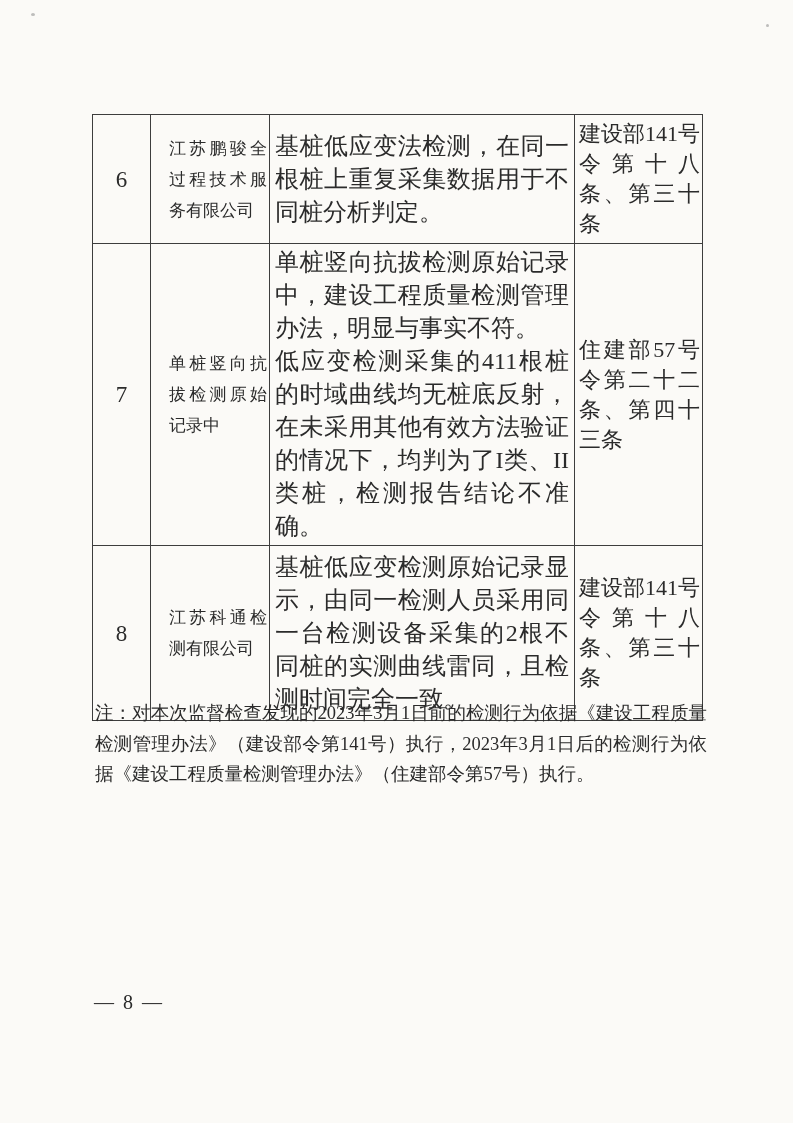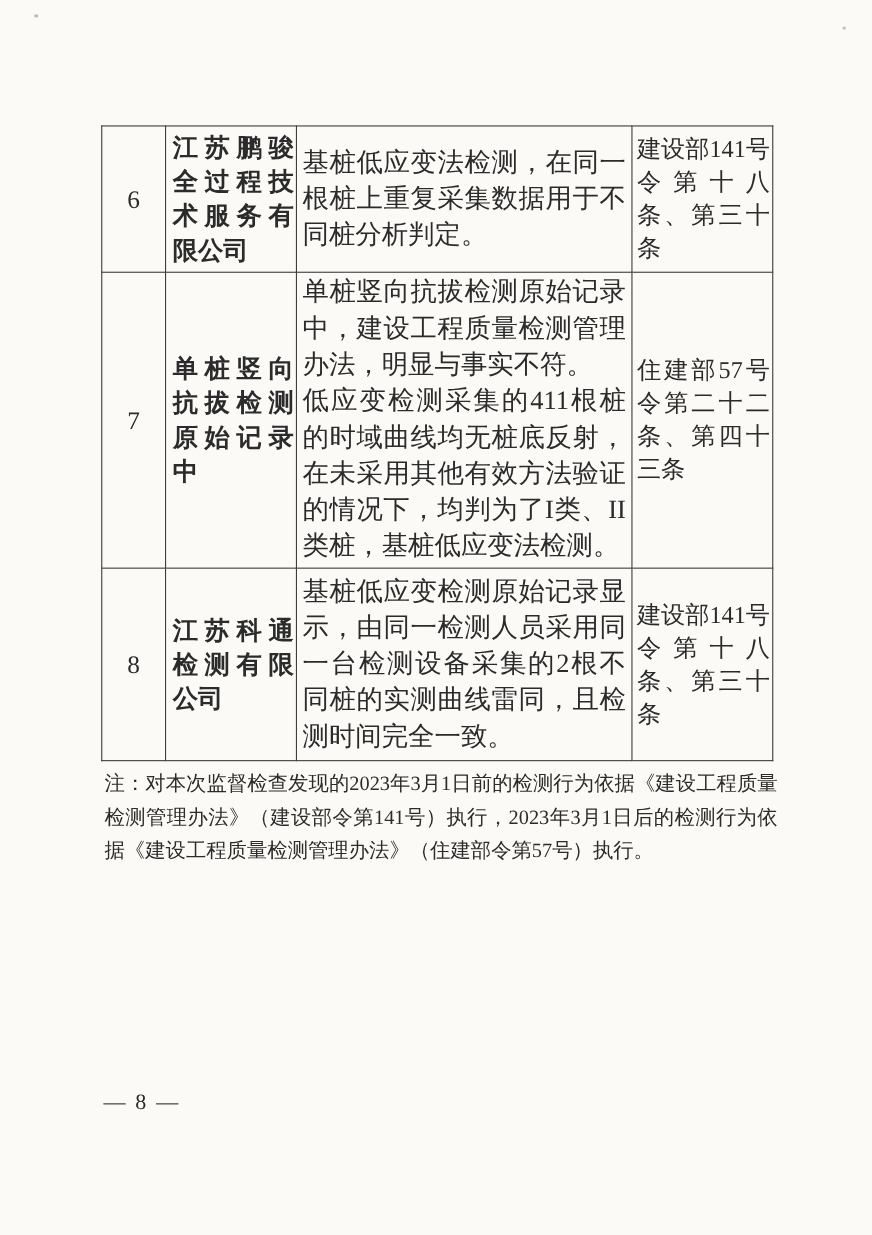--- a/index.html
+++ b/index.html
@@ -37,25 +37,24 @@
   }
   tr.r6 { height: 103px; }
   tr.r7 { height: 238px; }
   tr.r8 { height: 175px; }
   td.c-no {
     text-align: center;
     font-size: 23px;
     padding: 0;
   }
   td.c-co {
-    font-size: 23px;
+    font-size: 17px;
     line-height: 31px;
-    padding: 4px 2px 4px 6px;
+    padding: 4px 2px 4px 18px;
     text-align: justify;
-    font-weight: bold;
   }
   td.c-is { padding: 2px 5px; }
   td.c-is p {
     margin: 0;
     text-align: justify;
   }
   td.c-ba {
     font-size: 22px;
     line-height: 30px;
     padding: 4px 2px 4px 4px;
@@ -100,21 +99,21 @@
         <td class="c-is">
           <p>基桩低应变法检测，在同一根桩上重复采集数据用于不同桩分析判定。</p>
         </td>
         <td class="c-ba">建设部141号令第十八条、第三十条</td>
       </tr>
       <tr class="r7">
         <td class="c-no">7</td>
         <td class="c-co">单桩竖向抗拔检测原始记录中</td>
         <td class="c-is">
           <p>单桩竖向抗拔检测原始记录中，建设工程质量检测管理办法，明显与事实不符。</p>
-          <p>低应变检测采集的411根桩的时域曲线均无桩底反射，在未采用其他有效方法验证的情况下，均判为了I类、II类桩，基桩低应变法检测。</p>
+          <p>低应变检测采集的411根桩的时域曲线均无桩底反射，在未采用其他有效方法验证的情况下，均判为了I类、II类桩，检测报告结论不准确。</p>
         </td>
         <td class="c-ba">住建部57号令第二十二条、第四十三条</td>
       </tr>
       <tr class="r8">
         <td class="c-no">8</td>
         <td class="c-co">江苏科通检测有限公司</td>
         <td class="c-is">
           <p>基桩低应变检测原始记录显示，由同一检测人员采用同一台检测设备采集的2根不同桩的实测曲线雷同，且检测时间完全一致。</p>
         </td>
         <td class="c-ba">建设部141号令第十八条、第三十条</td>

